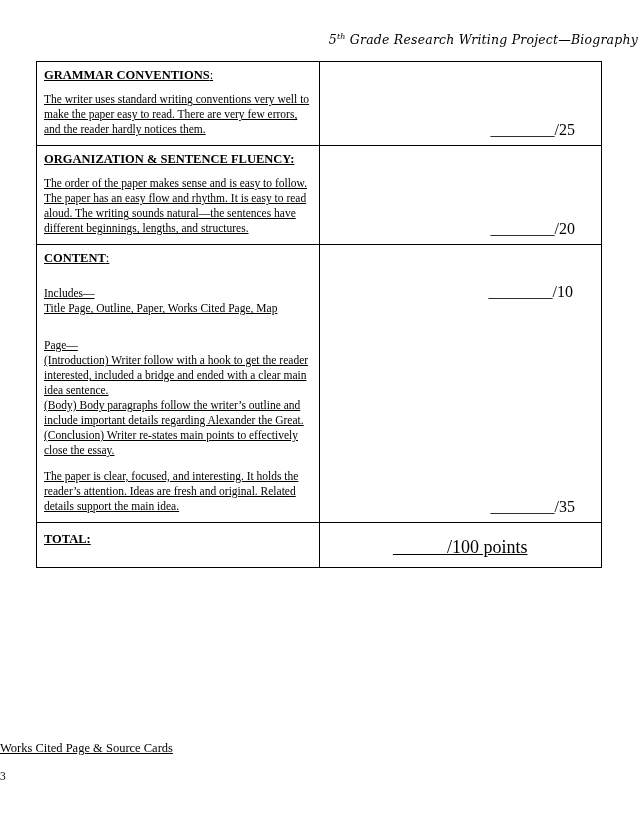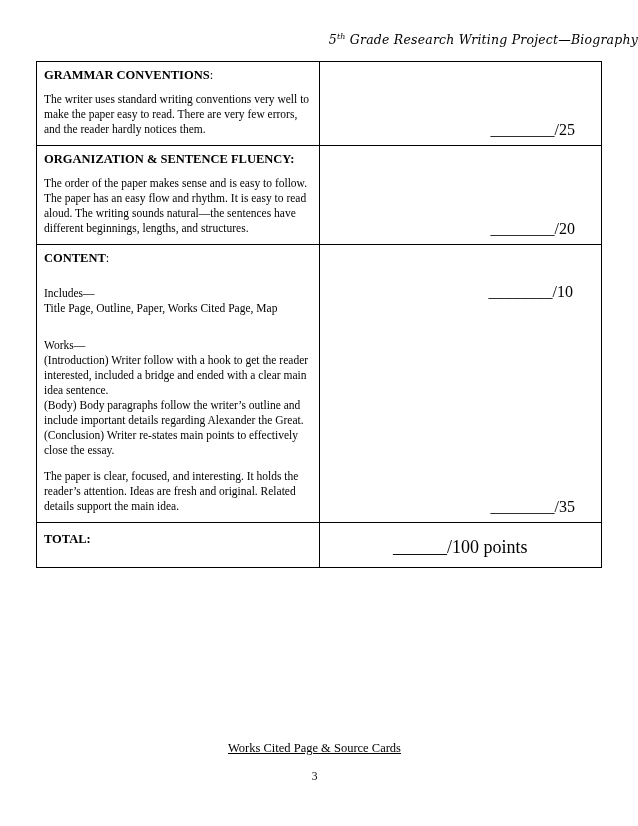--- a/index.html
+++ b/index.html
@@ -29,20 +29,21 @@
     letter-spacing: 0.2px;
     padding-top: 32px;
     white-space: nowrap;
   }
   .header-title sup {
     font-size: 8px;
     vertical-align: super;
   }
   .rubric-wrap {
     margin: 14px 36px 0 36px;
+    text-decoration: underline;
   }
   table.rubric {
     width: 100%;
     border-collapse: collapse;
     table-layout: fixed;
   }
   table.rubric td {
     border: 1px solid #000000;
     vertical-align: top;
     padding: 6px 7px 8px 7px;
@@ -97,21 +98,20 @@
   .total-score {
     font-size: 18px;
     text-align: center;
     padding-top: 8px;
   }
   .footer {
     position: absolute;
     left: 0;
     right: 9px;
     bottom: 44px;
-    text-align: center;
   }
   .footer-link {
     font-size: 12.5px;
     text-decoration: underline;
   }
   .page-number {
     font-size: 11.5px;
     margin-top: 14px;
   }
 </style>
@@ -150,21 +150,21 @@
 
 
         <tr>
           <td class="crit">
             <p class="cat"><span>CONTENT</span><span class="plain">:</span></p>
             <div class="gap"></div>
             <p class="body-text">Includes—</p>
             <p class="body-text">Title Page, Outline, Paper, Works Cited Page, Map</p>
             <div class="gap"></div>
             <div class="gap"></div>
-            <p class="body-text">Works—</p>
+            <p class="body-text">Page—</p>
             <p class="body-text">(Introduction) Writer follow with a hook to get the reader interested, included a bridge and ended with a clear main idea sentence.</p>
             <p class="body-text">(Body) Body paragraphs follow the writer’s outline and include important details regarding Alexander the Great.</p>
             <p class="body-text">(Conclusion) Writer re-states main points to effectively close the essay.</p>
             <div class="gap"></div>
             <p class="body-text">The paper is clear, focused, and interesting. It holds the reader’s attention. Ideas are fresh and original. Related details support the main idea.</p>
           </td>
           <td class="score">
             <div class="score-line score-top-10">________/10</div>
             <div class="score-line score-bottom">________/35</div>
           </td>

